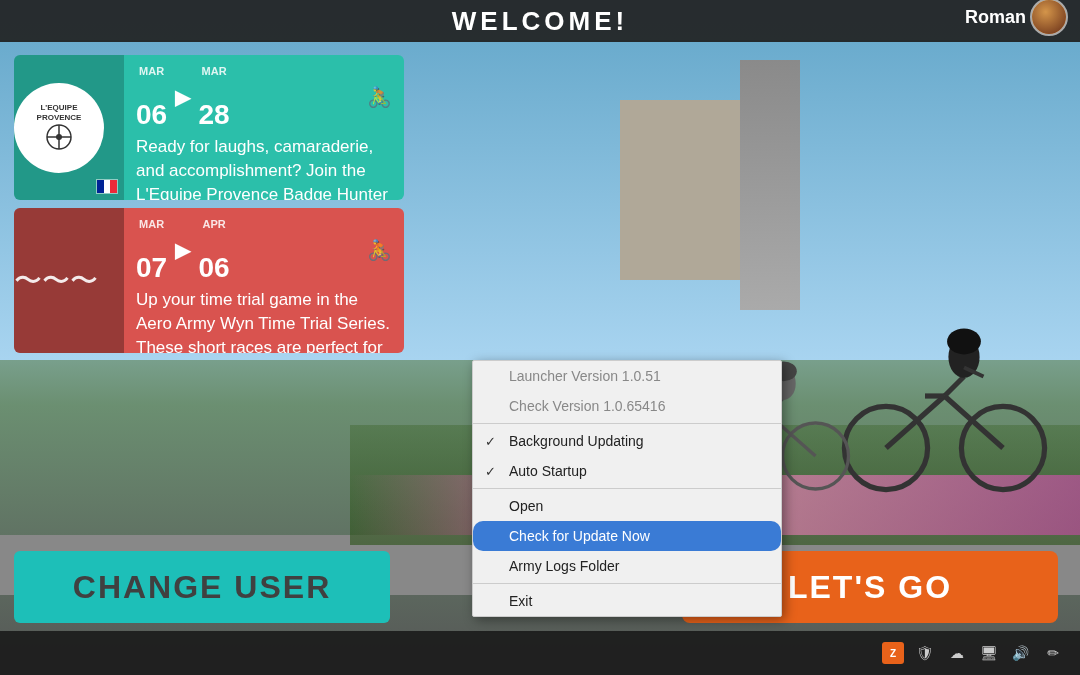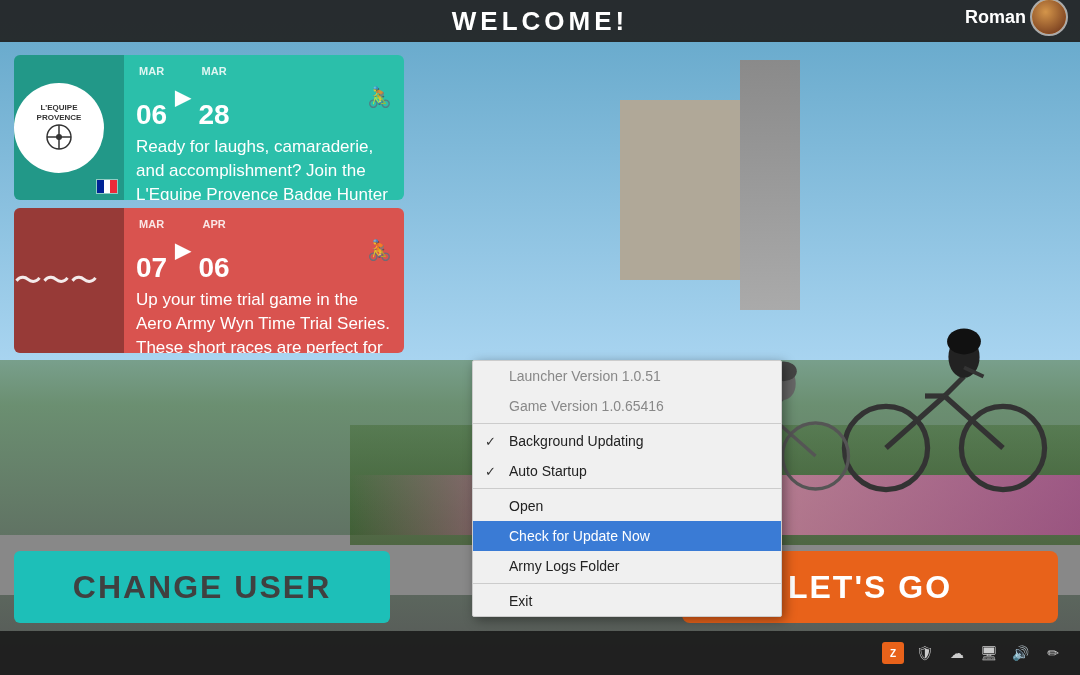--- a/index.html
+++ b/index.html
@@ -263,20 +263,21 @@
       font-size: 14px;
       color: #222;
       cursor: pointer;
       position: relative;
       white-space: nowrap;
       user-select: none;
     }
     .context-menu-item.highlighted {
       background: #3a7bd5;
       color: white;
+      border-radius: 10px;
     }
     .context-menu-item.disabled-item {
       color: #888;
       cursor: default;
     }
     .context-menu-separator {
       height: 1px;
       background: #ccc;
       margin: 2px 0;
     }
@@ -454,21 +455,21 @@
       <p class="event-desc">Up your time trial game in the Aero Army Wyn Time Trial Series. These short races are perfect for fine-tuning your tactics and skills.</p>
     </div>
   </div>
 </div>
 
 <div class="context-menu">
   <div class="context-menu-item disabled-item">
     <span>Launcher Version 1.0.51</span>
   </div>
   <div class="context-menu-item disabled-item">
-    <span>Game Version 1.0.65416</span>
+    <span>Check Version 1.0.65416</span>
   </div>
   <div class="context-menu-separator"></div>
   <div class="context-menu-item">
     <span class="checkmark">✓</span>
     <span>Background Updating</span>
   </div>
   <div class="context-menu-item">
     <span class="checkmark">✓</span>
     <span>Auto Startup</span>
   </div>

